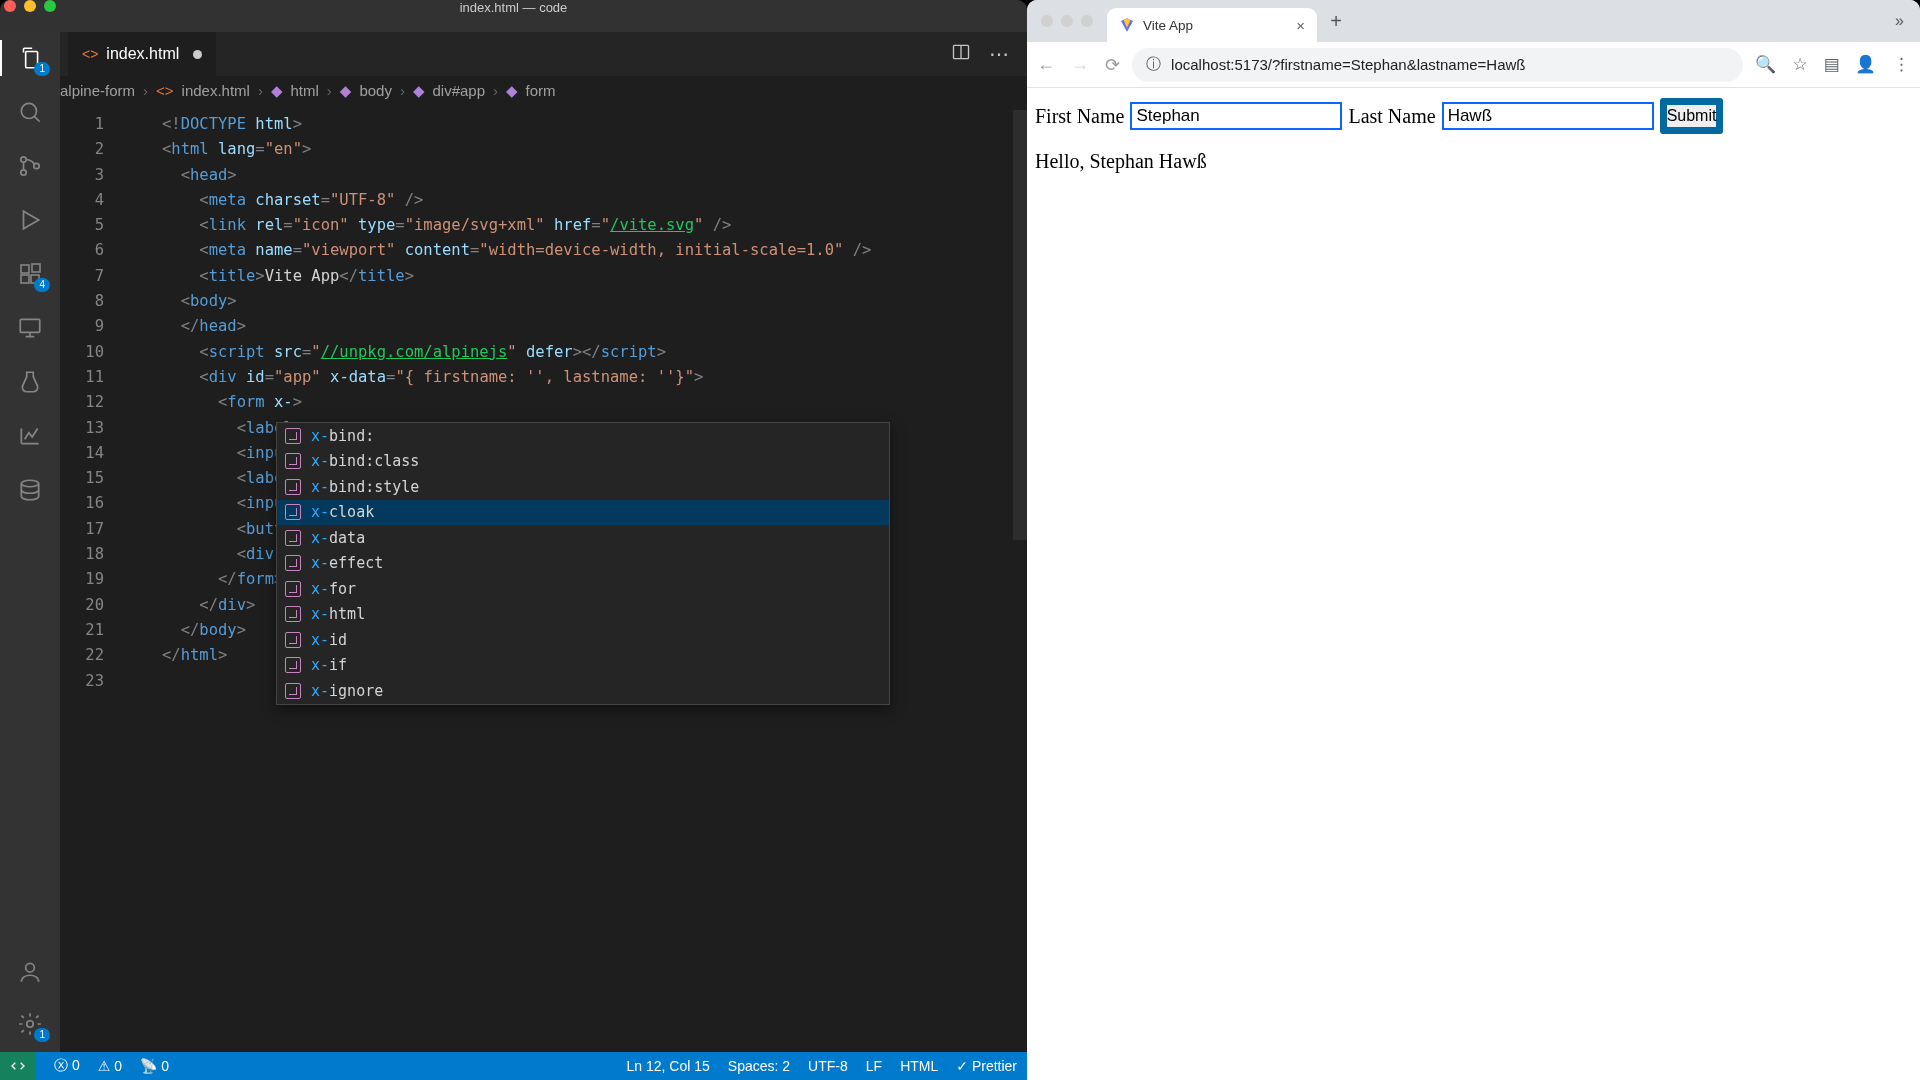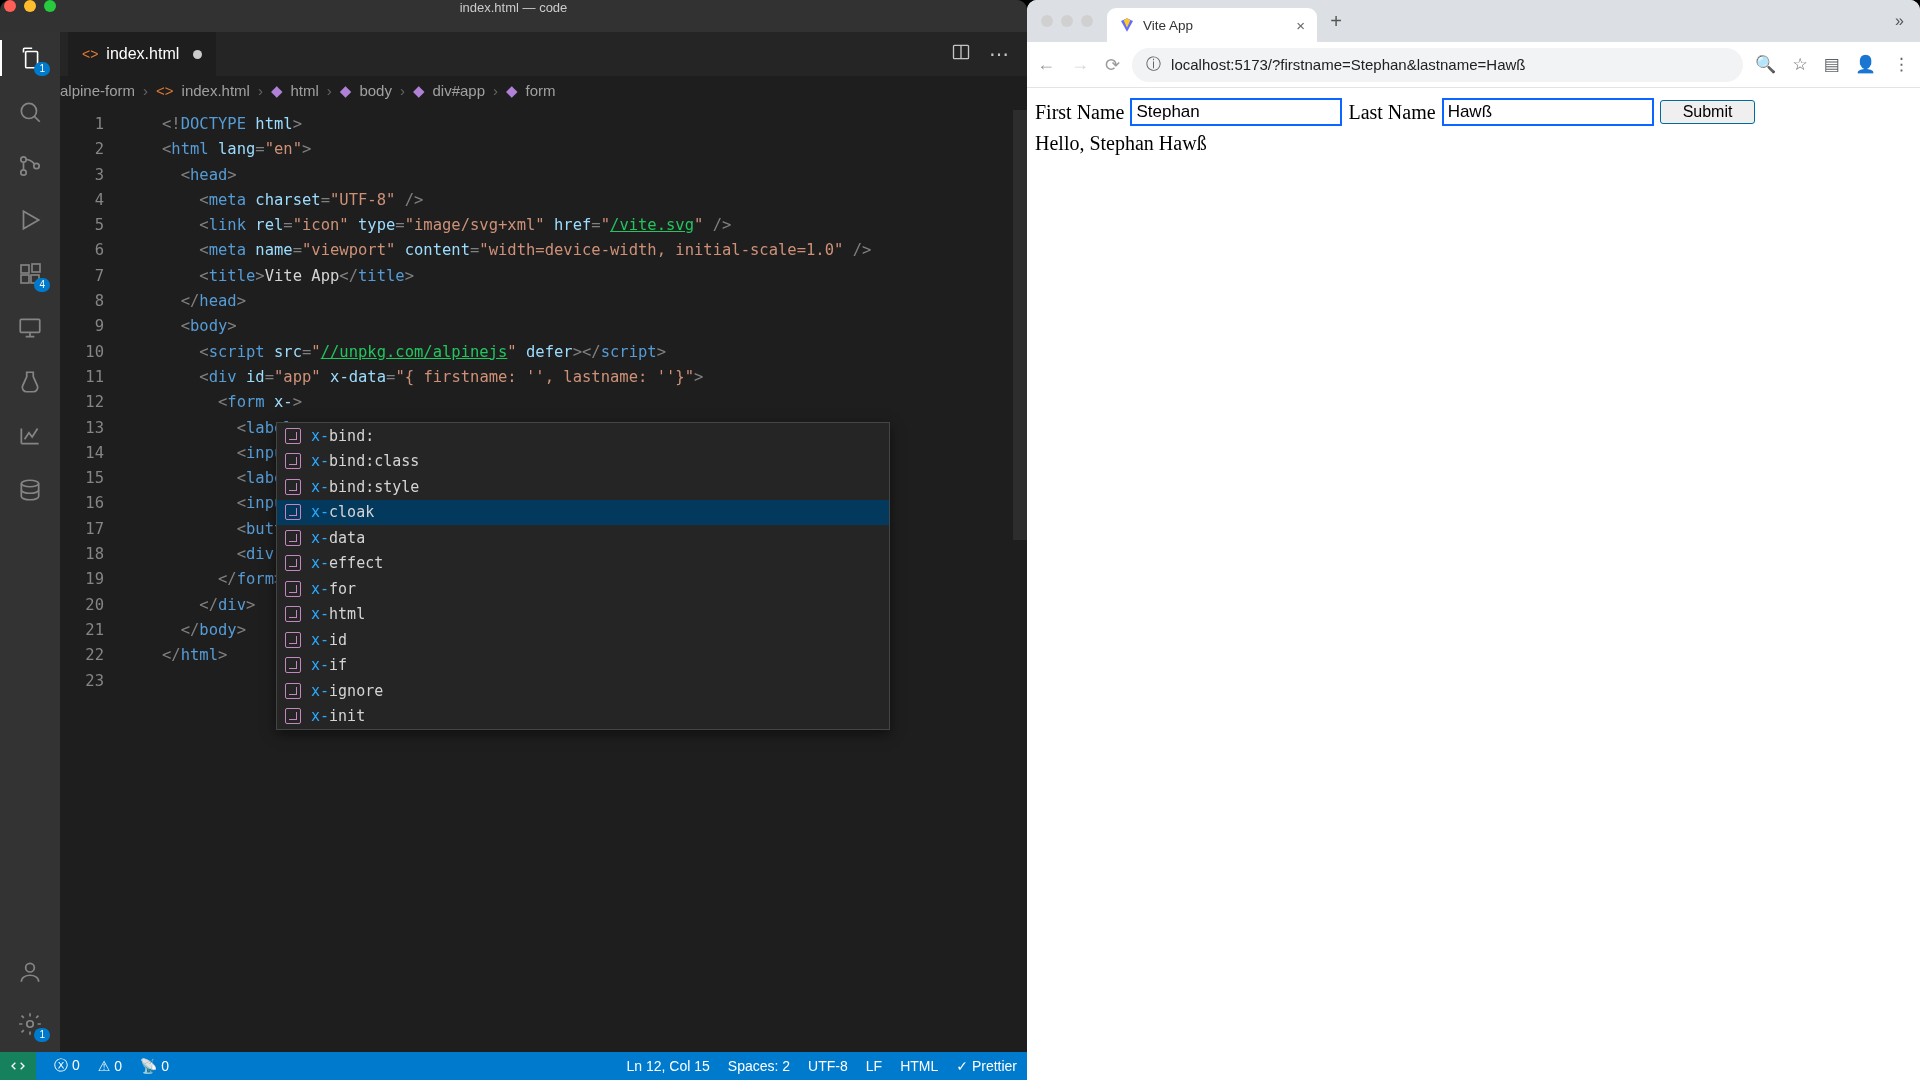--- a/index.html
+++ b/index.html
@@ -59,22 +59,22 @@
   .br-ext { margin-left:auto; align-self:center; color:#555; padding:0 8px;}
   .br-toolbar { height:46px; background:#fff; display:flex; align-items:center; padding:0 10px; gap:12px; border-bottom:1px solid #e3e3e3;}
   .br-nav { display:flex; gap:16px; color:#9b9b9b; font-size:18px;}
   .omnibox { flex:1; height:34px; background:#f1f3f4; border-radius:17px; display:flex; align-items:center; padding:0 14px; gap:10px; color:#202124; font-size:15px;}
   .omnibox .info{color:#5f6368; font-size:15px;}
   .br-actions{display:flex; gap:16px; color:#5f6368; font-size:17px;}
   .page { flex:1; padding:10px 8px; font-family:"Times New Roman", serif; font-size:20px; color:#000;}
   .page form{display:flex; align-items:center; gap:6px; flex-wrap:wrap;}
   .page label{font-size:20px;}
   .page input[type=text]{height:28px; border:2px solid #0a66ff; padding:0 4px; font-size:17px; font-family:Arial, sans-serif; width:212px; background:#fff;}
-  .page button{font-family:Arial,sans-serif; font-size:16px; padding:2px 22px; background:#efefef; border:1px solid #0369a1; border-radius:3px;}
-  .page .greeting{margin-top:6px; font-size:20px;}
+  .page button{font-family:Arial,sans-serif; font-size:16px; padding:2px 0; background:#efefef; border:7px solid #0369a1; border-radius:3px;}
+  .page .greeting{margin-top:16px; font-size:20px;}
   svg{display:block;}
 </style>
 </head>
 <body>
 
 <div class="screen">
 
   <div class="vscode">
     <div class="mac-titlebar">
       <div class="traffic">
@@ -231,22 +231,22 @@
               <div>23</div>
           </div>
           <div class="code">
 <div class="line"><span class="t-punc">&lt;!</span><span class="t-doctype">DOCTYPE</span> <span class="t-attr">html</span><span class="t-punc">&gt;</span></div>
 <div class="line"><span class="t-punc">&lt;</span><span class="t-tag">html</span> <span class="t-attr">lang</span><span class="t-punc">=</span><span class="t-str">"en"</span><span class="t-punc">&gt;</span></div>
 <div class="line">  <span class="t-punc">&lt;</span><span class="t-tag">head</span><span class="t-punc">&gt;</span></div>
 <div class="line">    <span class="t-punc">&lt;</span><span class="t-tag">meta</span> <span class="t-attr">charset</span><span class="t-punc">=</span><span class="t-str">"UTF-8"</span> <span class="t-punc">/&gt;</span></div>
 <div class="line">    <span class="t-punc">&lt;</span><span class="t-tag">link</span> <span class="t-attr">rel</span><span class="t-punc">=</span><span class="t-str">"icon"</span> <span class="t-attr">type</span><span class="t-punc">=</span><span class="t-str">"image/svg+xml"</span> <span class="t-attr">href</span><span class="t-punc">=</span><span class="t-str">"</span><span class="t-link">/vite.svg</span><span class="t-str">"</span> <span class="t-punc">/&gt;</span></div>
 <div class="line">    <span class="t-punc">&lt;</span><span class="t-tag">meta</span> <span class="t-attr">name</span><span class="t-punc">=</span><span class="t-str">"viewport"</span> <span class="t-attr">content</span><span class="t-punc">=</span><span class="t-str">"width=device-width, initial-scale=1.0"</span> <span class="t-punc">/&gt;</span></div>
 <div class="line">    <span class="t-punc">&lt;</span><span class="t-tag">title</span><span class="t-punc">&gt;</span><span>Vite App</span><span class="t-punc">&lt;/</span><span class="t-tag">title</span><span class="t-punc">&gt;</span></div>
+<div class="line">  <span class="t-punc">&lt;</span><span class="t-tag">body</span><span class="t-punc">&gt;</span></div>
 <div class="line">  <span class="t-punc">&lt;/</span><span class="t-tag">head</span><span class="t-punc">&gt;</span></div>
-<div class="line">  <span class="t-punc">&lt;</span><span class="t-tag">body</span><span class="t-punc">&gt;</span></div>
 <div class="line">    <span class="t-punc">&lt;</span><span class="t-tag">script</span> <span class="t-attr">src</span><span class="t-punc">=</span><span class="t-str">"</span><span class="t-link">//unpkg.com/alpinejs</span><span class="t-str">"</span> <span class="t-attr">defer</span><span class="t-punc">&gt;&lt;/</span><span class="t-tag">script</span><span class="t-punc">&gt;</span></div>
 <div class="line">    <span class="t-punc">&lt;</span><span class="t-tag">div</span> <span class="t-attr">id</span><span class="t-punc">=</span><span class="t-str">"app"</span> <span class="t-attr">x-data</span><span class="t-punc">=</span><span class="t-str">"{ firstname: '', lastname: ''}"</span><span class="t-punc">&gt;</span></div>
 <div class="line">      <span class="t-punc">&lt;</span><span class="t-tag">form</span> <span class="t-attr">x-</span><span class="t-punc">&gt;</span></div>
 <div class="line">        <span class="t-punc">&lt;</span><span class="t-tag">label</span></div>
 <div class="line">        <span class="t-punc">&lt;</span><span class="t-tag">input</span><span style="visibility:hidden">xxxxxxxxxxxxxxxxxxxxxxxxxxxxxxxxxxxxxxxxxxxxxxxxxxxxx</span><span class="t-str">ame"</span> <span class="t-punc">/&gt;</span></div>
 <div class="line">        <span class="t-punc">&lt;</span><span class="t-tag">label</span></div>
 <div class="line">        <span class="t-punc">&lt;</span><span class="t-tag">input</span><span style="visibility:hidden">xxxxxxxxxxxxxxxxxxxxxxxxxxxxxxxxxxxxxxxxxxxxxxxxxxx</span><span class="t-str">"</span> <span class="t-punc">/&gt;</span></div>
 <div class="line">        <span class="t-punc">&lt;</span><span class="t-tag">butto</span></div>
 <div class="line">        <span class="t-punc">&lt;</span><span class="t-tag">div</span> <span class="t-attr">x</span></div>
 <div class="line">      <span class="t-punc">&lt;/</span><span class="t-tag">form</span><span class="t-punc">&gt;</span></div>
@@ -292,24 +292,20 @@
                   <span class="sicon"></span>
                   <span><span class="hl">x-</span>id</span>
                 </div>
                 <div class="suggest-row">
                   <span class="sicon"></span>
                   <span><span class="hl">x-</span>if</span>
                 </div>
                 <div class="suggest-row">
                   <span class="sicon"></span>
                   <span><span class="hl">x-</span>ignore</span>
-                </div>
-                <div class="suggest-row">
-                  <span class="sicon"></span>
-                  <span><span class="hl">x-</span>init</span>
                 </div>
               </div>
           </div>
         </div>
       </div>
     </div>
 
     <div class="statusbar">
       <span class="remote">
         <svg width="16" height="16" viewBox="0 0 24 24" fill="none" stroke="#fff" stroke-width="2">

